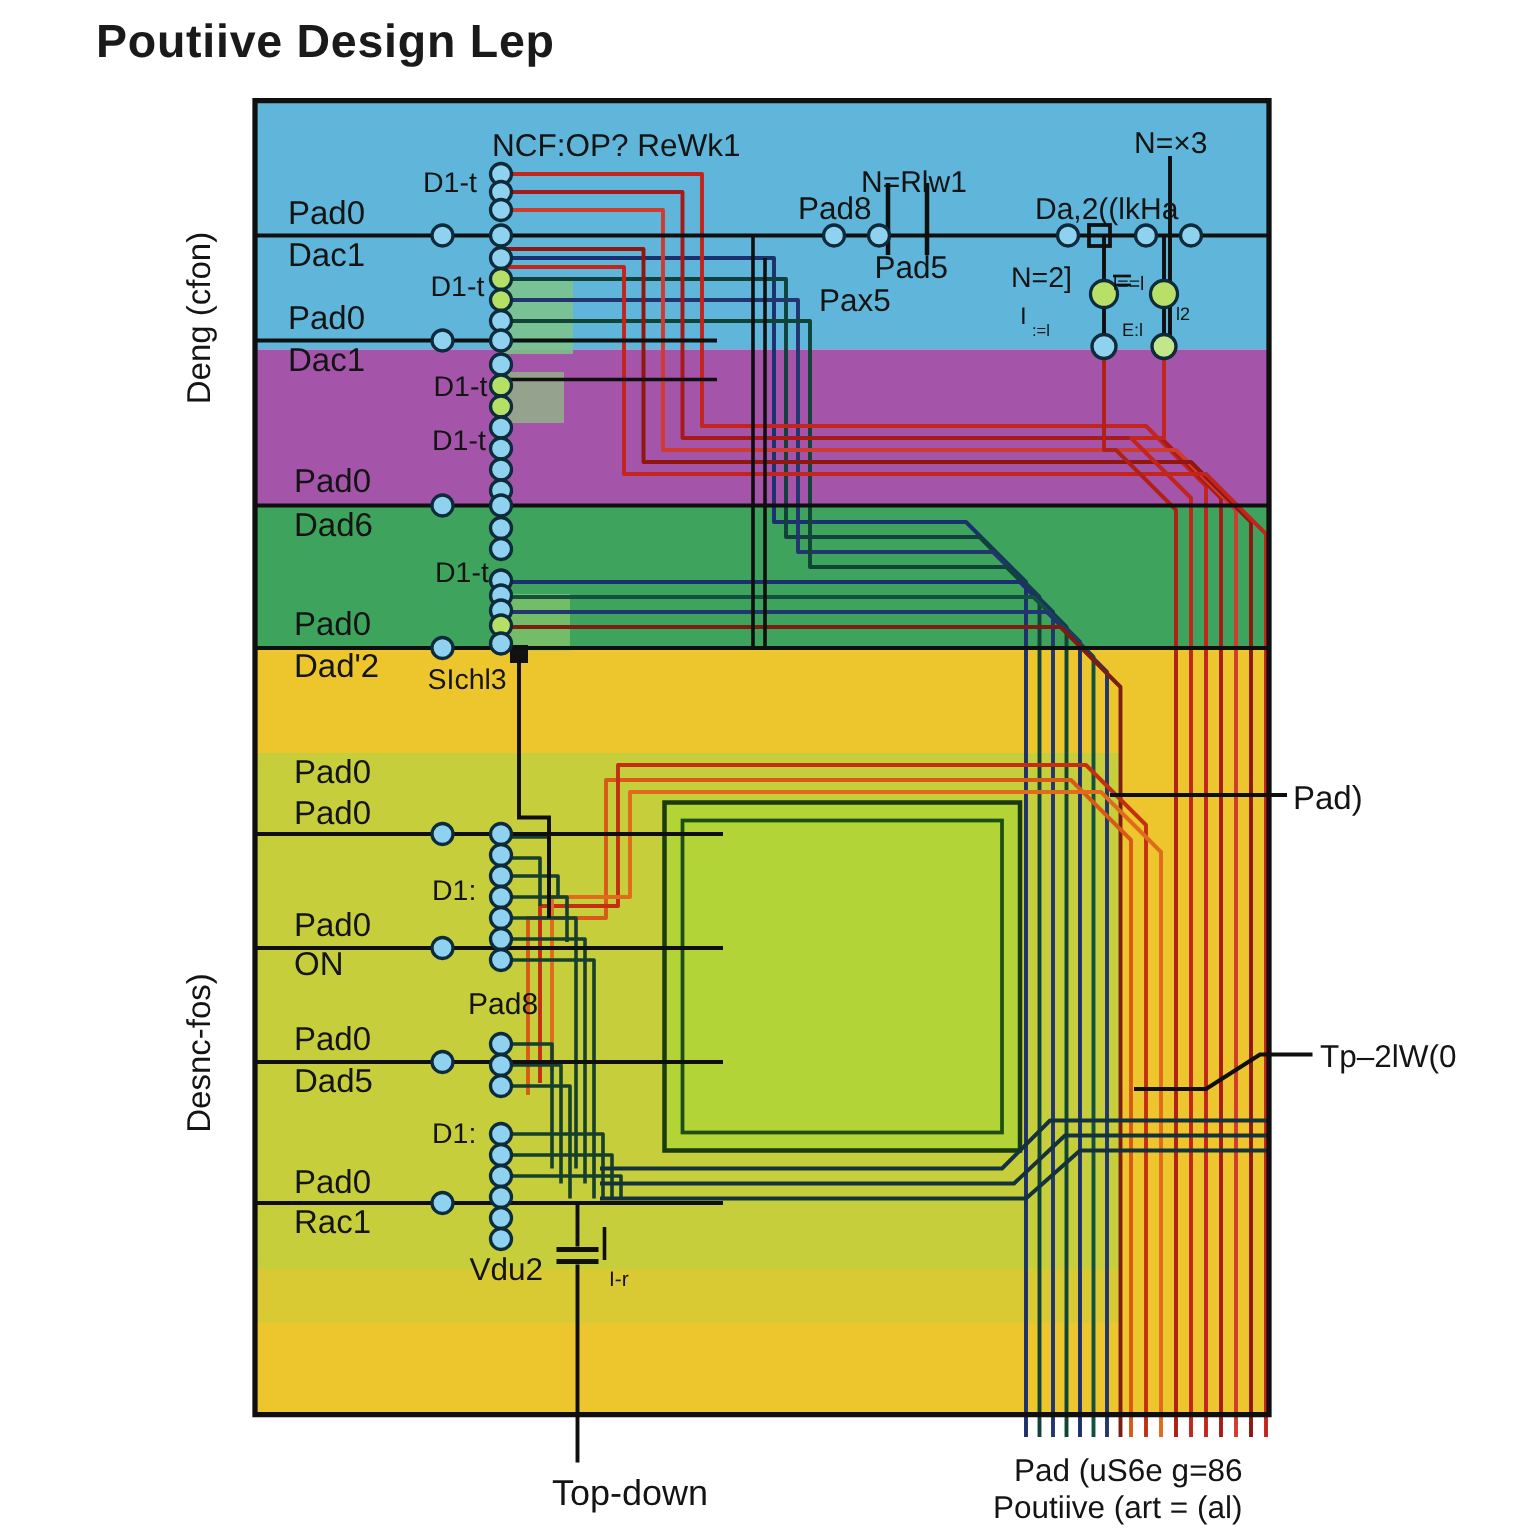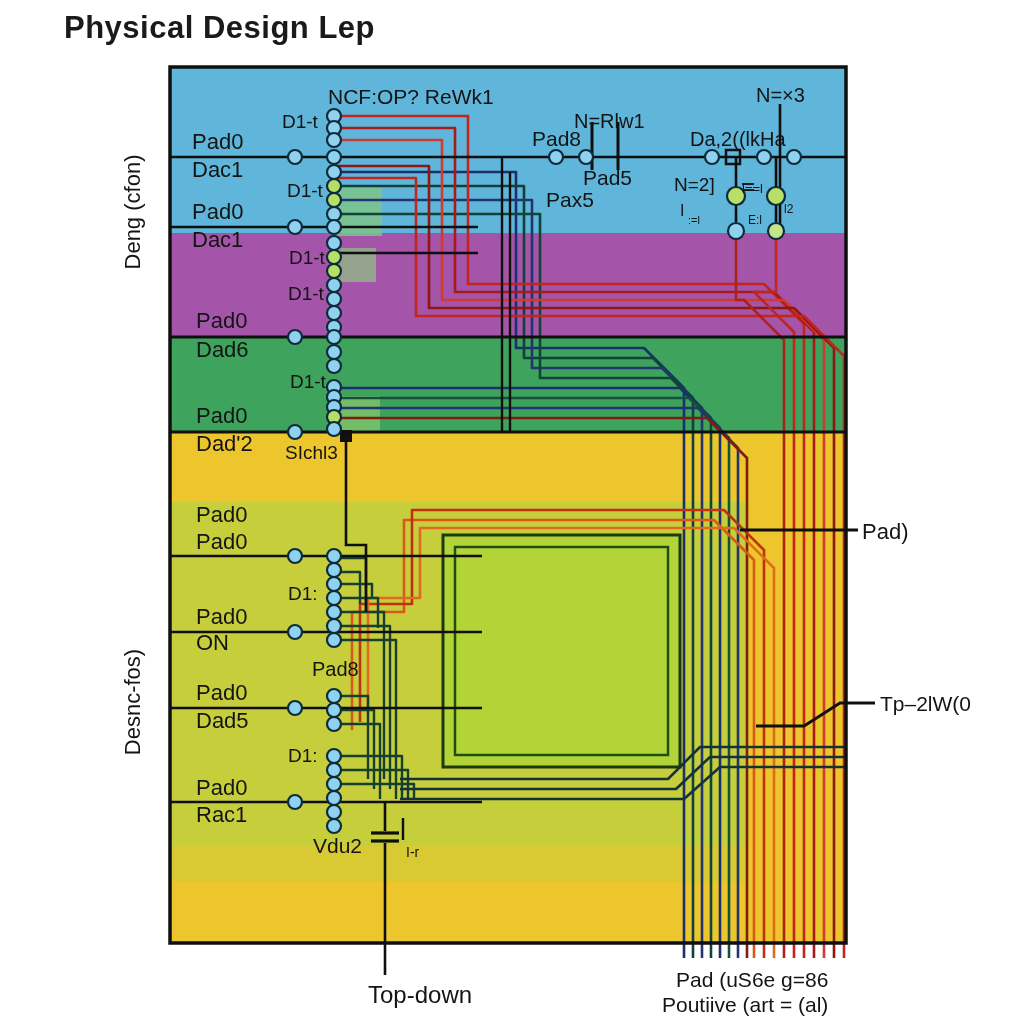--- a/index.html
+++ b/index.html
@@ -6,21 +6,21 @@
   #stage{position:relative;width:1024px;height:1024px;background:#fff;overflow:hidden;
          font-family:"Liberation Sans",sans-serif;}
   #page-title{position:absolute;left:64px;top:10px;margin:0;font-size:31px;font-weight:bold;
               color:#1a1a1a;letter-spacing:.5px;font-family:"Liberation Sans",sans-serif;}
   svg text{font-family:"Liberation Sans",sans-serif;fill:#141414;}
 </style>
 </head>
 <body>
 
 <div id="stage">
-  <h1 id="page-title">Physical Design Lep</h1>
+  <h1 id="page-title">Poutiive Design Lep</h1>
 
   <svg id="diagram" width="1024" height="1024" viewBox="0 0 1024 1024" xmlns="http://www.w3.org/2000/svg">
     <g id="g-rects">
         <rect x="170" y="67" width="676" height="166" fill="#5fb6da" fill-opacity="1" stroke="none" stroke-width="0"></rect>
         <rect x="170" y="233" width="676" height="104" fill="#a455aa" fill-opacity="1" stroke="none" stroke-width="0"></rect>
         <rect x="170" y="337" width="676" height="95" fill="#3ea35c" fill-opacity="1" stroke="none" stroke-width="0"></rect>
         <rect x="170" y="432" width="676" height="511" fill="#ecc62c" fill-opacity="1" stroke="none" stroke-width="0"></rect>
         <rect x="170" y="502" width="578" height="380" fill="#c6ce3c" fill-opacity="1" stroke="none" stroke-width="0"></rect>
         <rect x="170" y="846" width="578" height="36" fill="#d9ca34" fill-opacity="1" stroke="none" stroke-width="0"></rect>
         <rect x="336" y="186" width="46" height="50" fill="#7cc488" fill-opacity="0.85" stroke="none" stroke-width="0"></rect>

